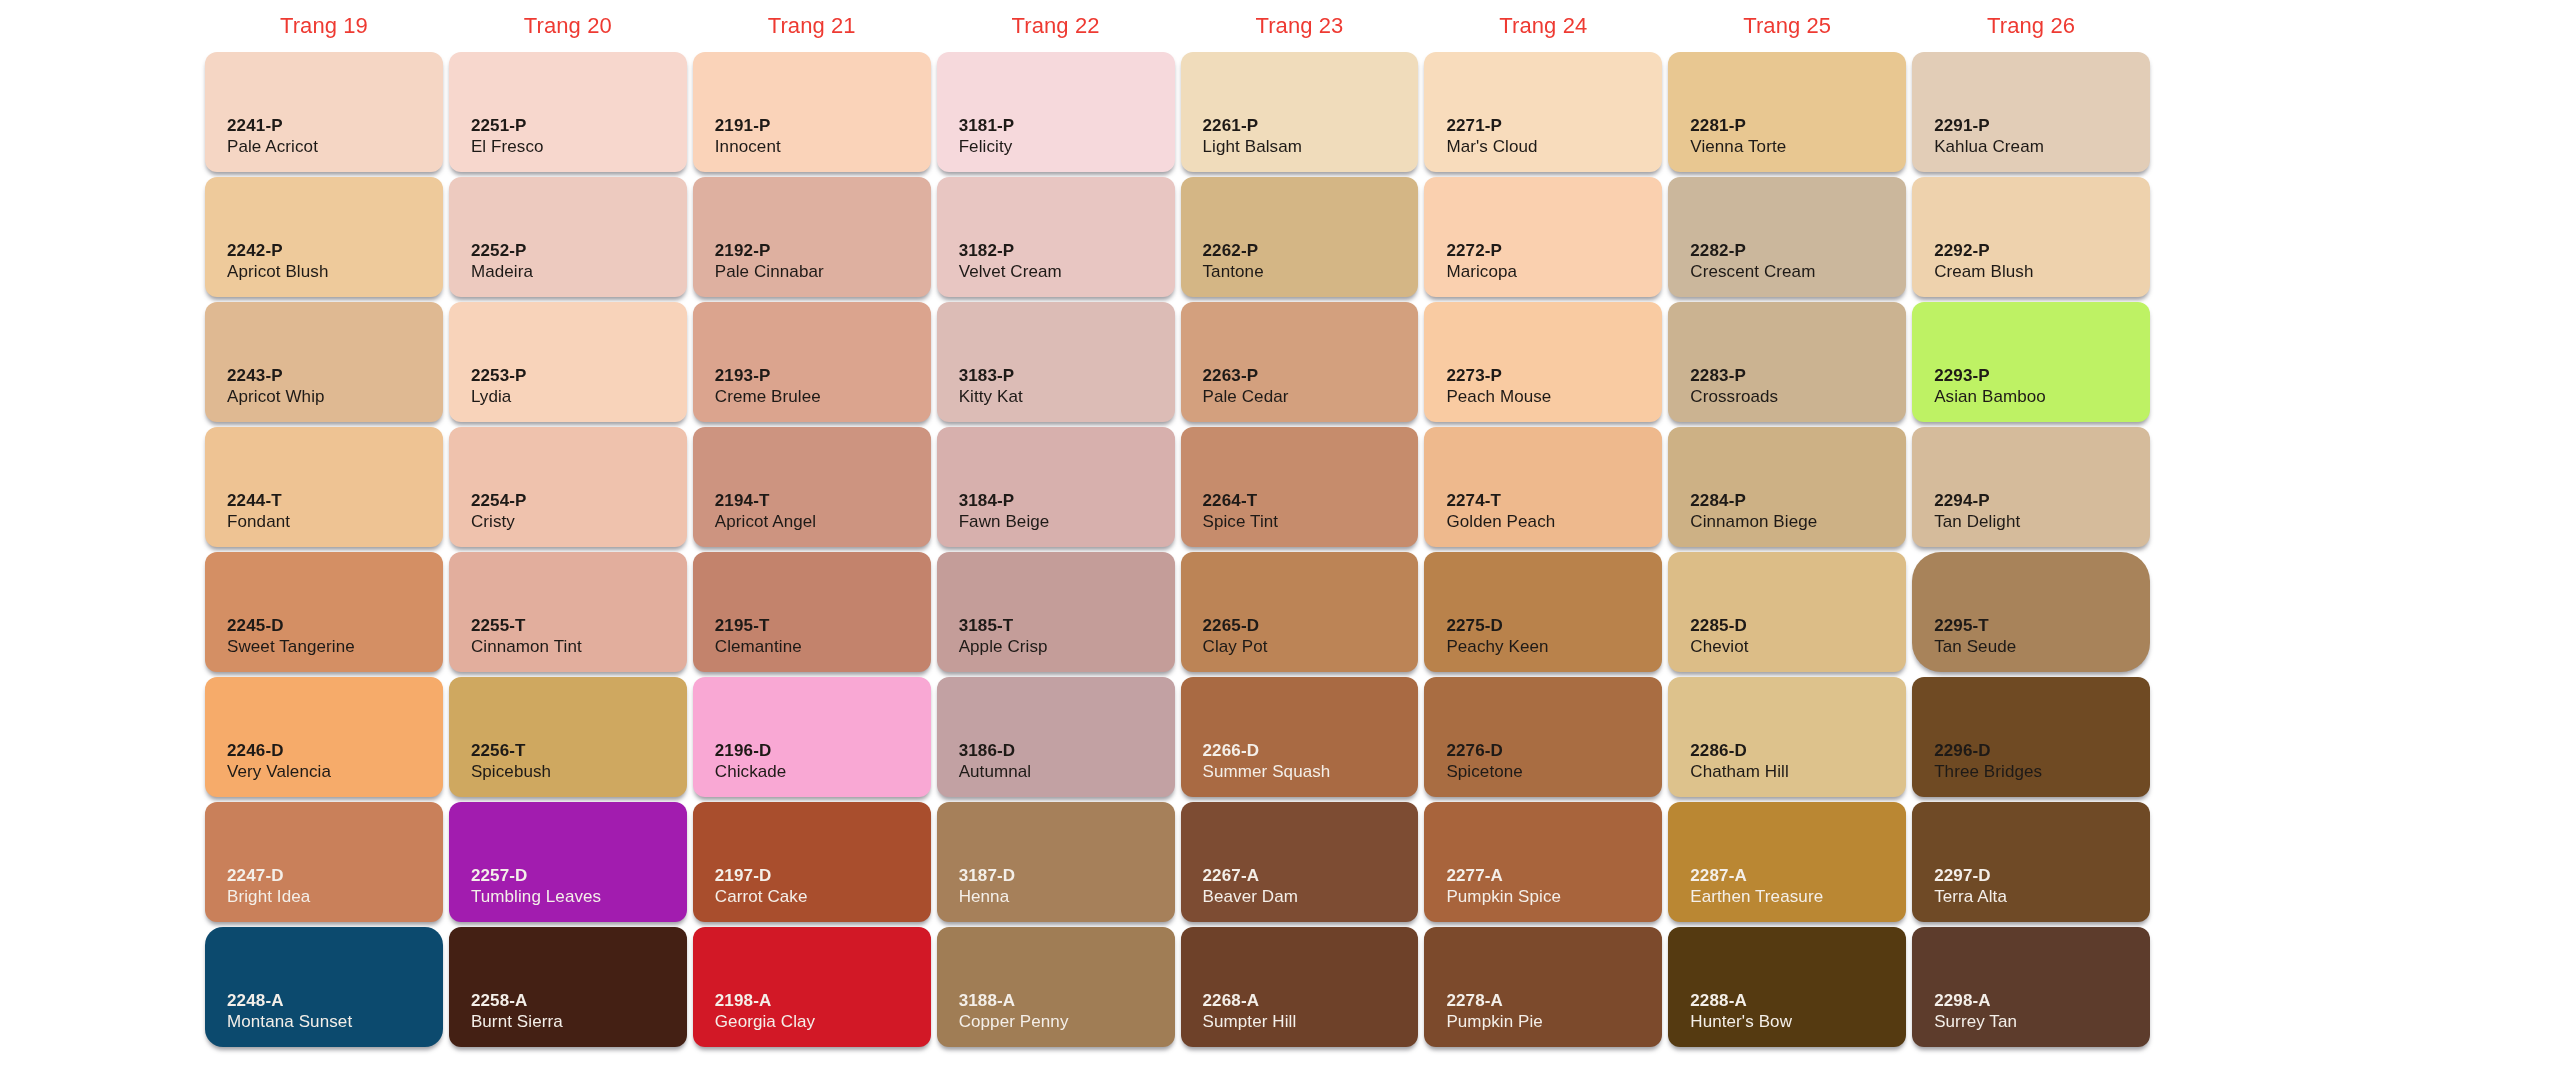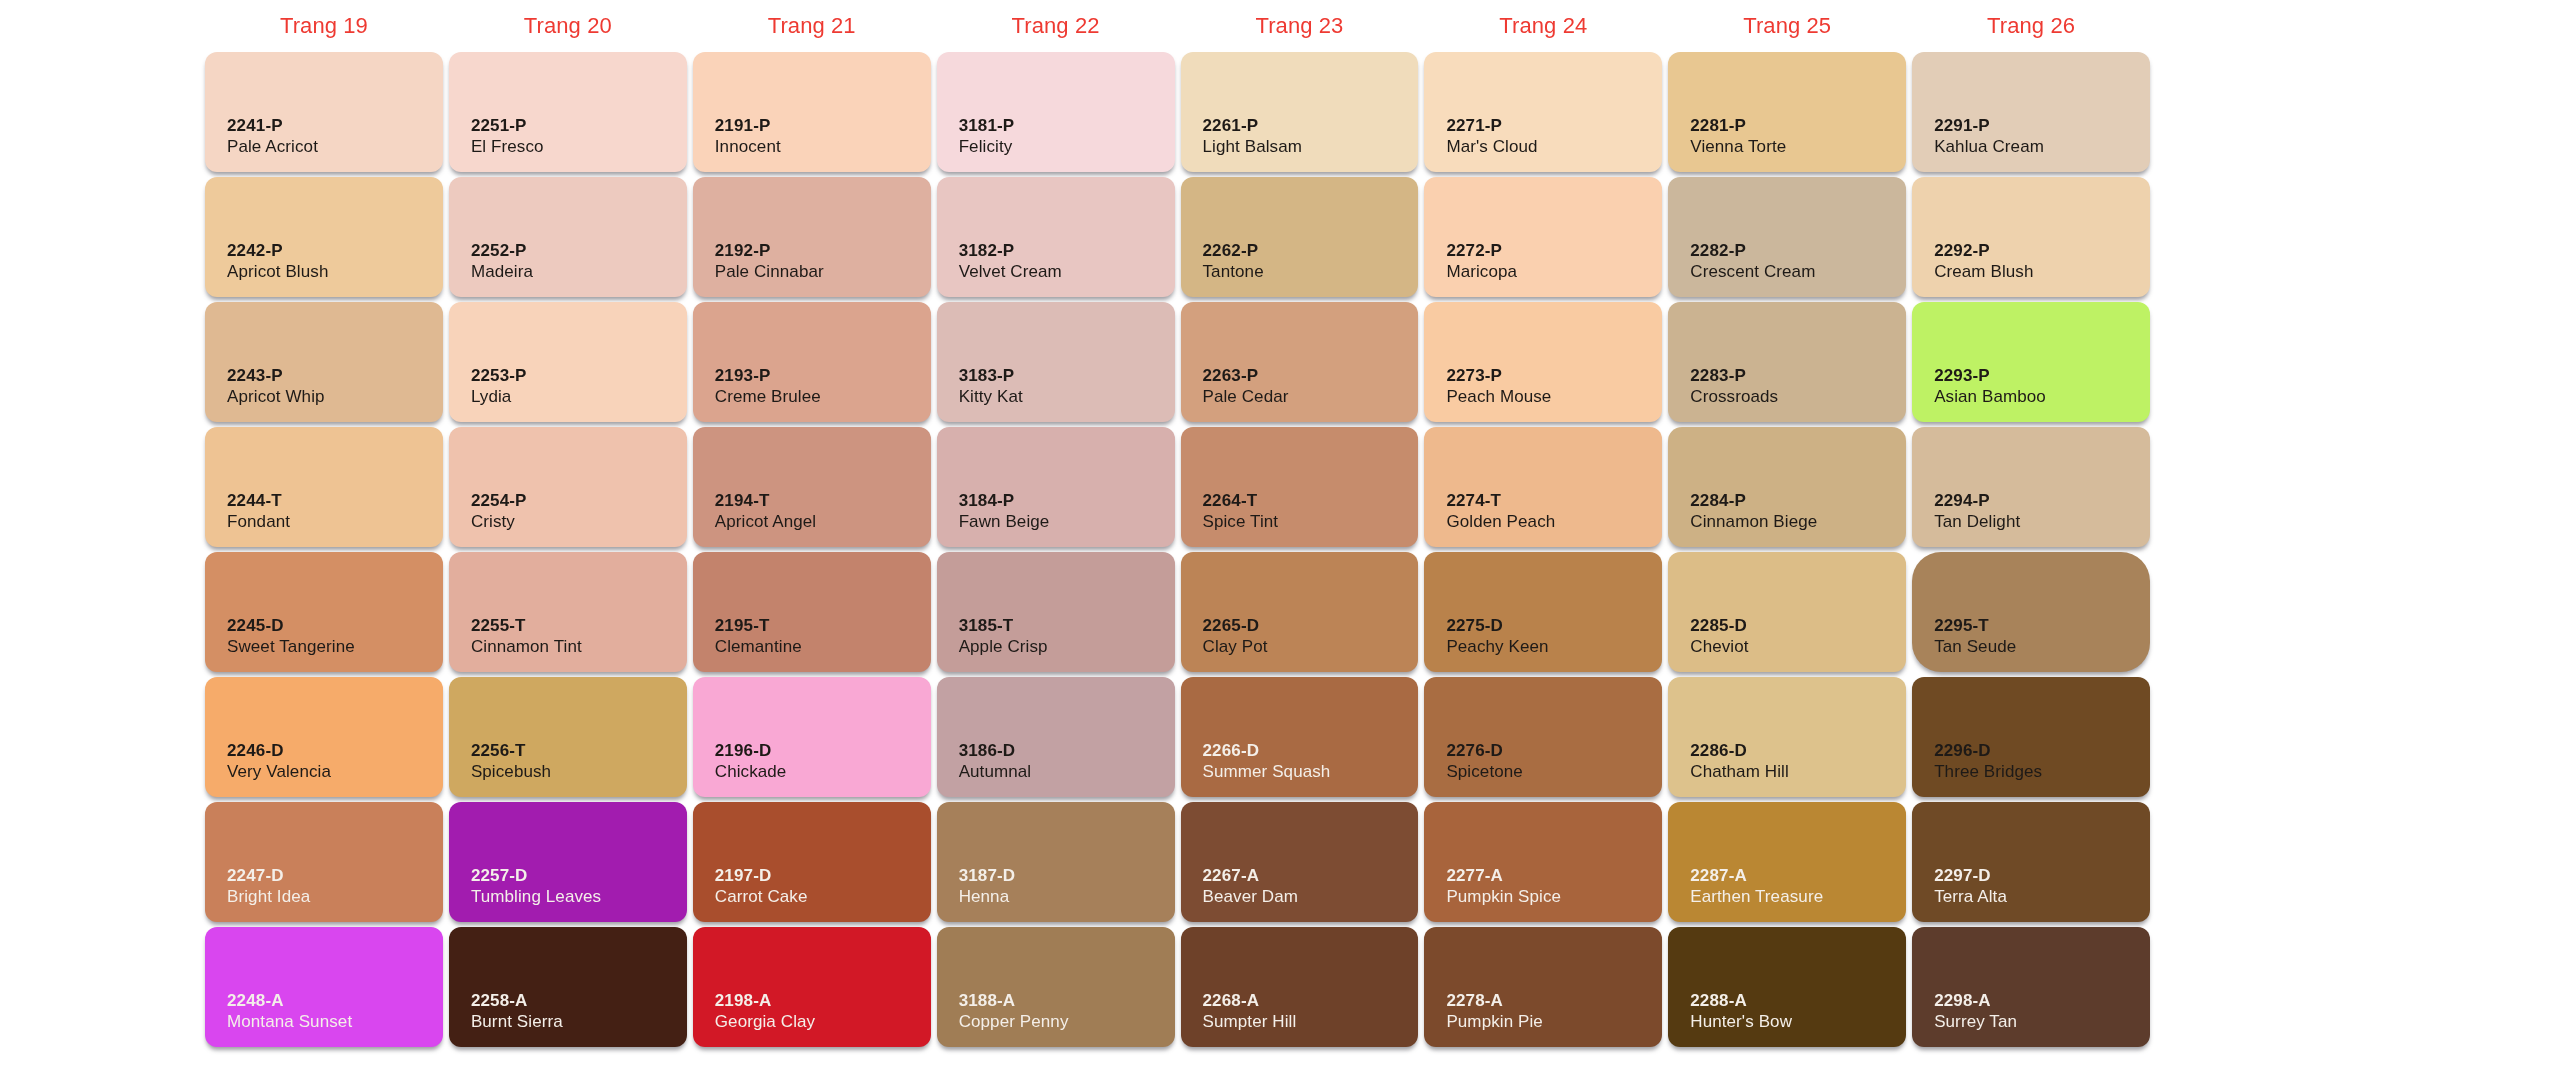--- a/index.html
+++ b/index.html
@@ -256,21 +256,21 @@
           <span class="code">2264-T</span>
           <span class="cname">Spice Tint</span>
         </div>
       </div>
       <div class="swatch dark-text" style="background: rgb(238, 185, 141); grid-area: 4 / 6;">
         <div class="labels">
           <span class="code">2274-T</span>
           <span class="cname">Golden Peach</span>
         </div>
       </div>
-      <div class="swatch dark-text" style="background: rgb(205, 177, 133); grid-area: 4 / 7; border-radius: 14px;">
+      <div class="swatch dark-text" style="background: rgb(205, 177, 133); grid-area: 4 / 7;">
         <div class="labels">
           <span class="code">2284-P</span>
           <span class="cname">Cinnamon Biege</span>
         </div>
       </div>
       <div class="swatch dark-text" style="background: rgb(213, 187, 155); grid-area: 4 / 8;">
         <div class="labels">
           <span class="code">2294-P</span>
           <span class="cname">Tan Delight</span>
         </div>
@@ -412,21 +412,21 @@
           <span class="code">2287-A</span>
           <span class="cname">Earthen Treasure</span>
         </div>
       </div>
       <div class="swatch light-text" style="background: rgb(111, 74, 38); grid-area: 7 / 8;">
         <div class="labels">
           <span class="code">2297-D</span>
           <span class="cname">Terra Alta</span>
         </div>
       </div>
-      <div class="swatch light-text" style="background: #d946ef; grid-area: 8 / 1;">
+      <div class="swatch light-text" style="background: #0c4a6e; grid-area: 8 / 1; border-radius: 18px;">
         <div class="labels">
           <span class="code">2248-A</span>
           <span class="cname">Montana Sunset</span>
         </div>
       </div>
       <div class="swatch light-text" style="background: rgb(68, 32, 20); grid-area: 8 / 2;">
         <div class="labels">
           <span class="code">2258-A</span>
           <span class="cname">Burnt Sierra</span>
         </div>

